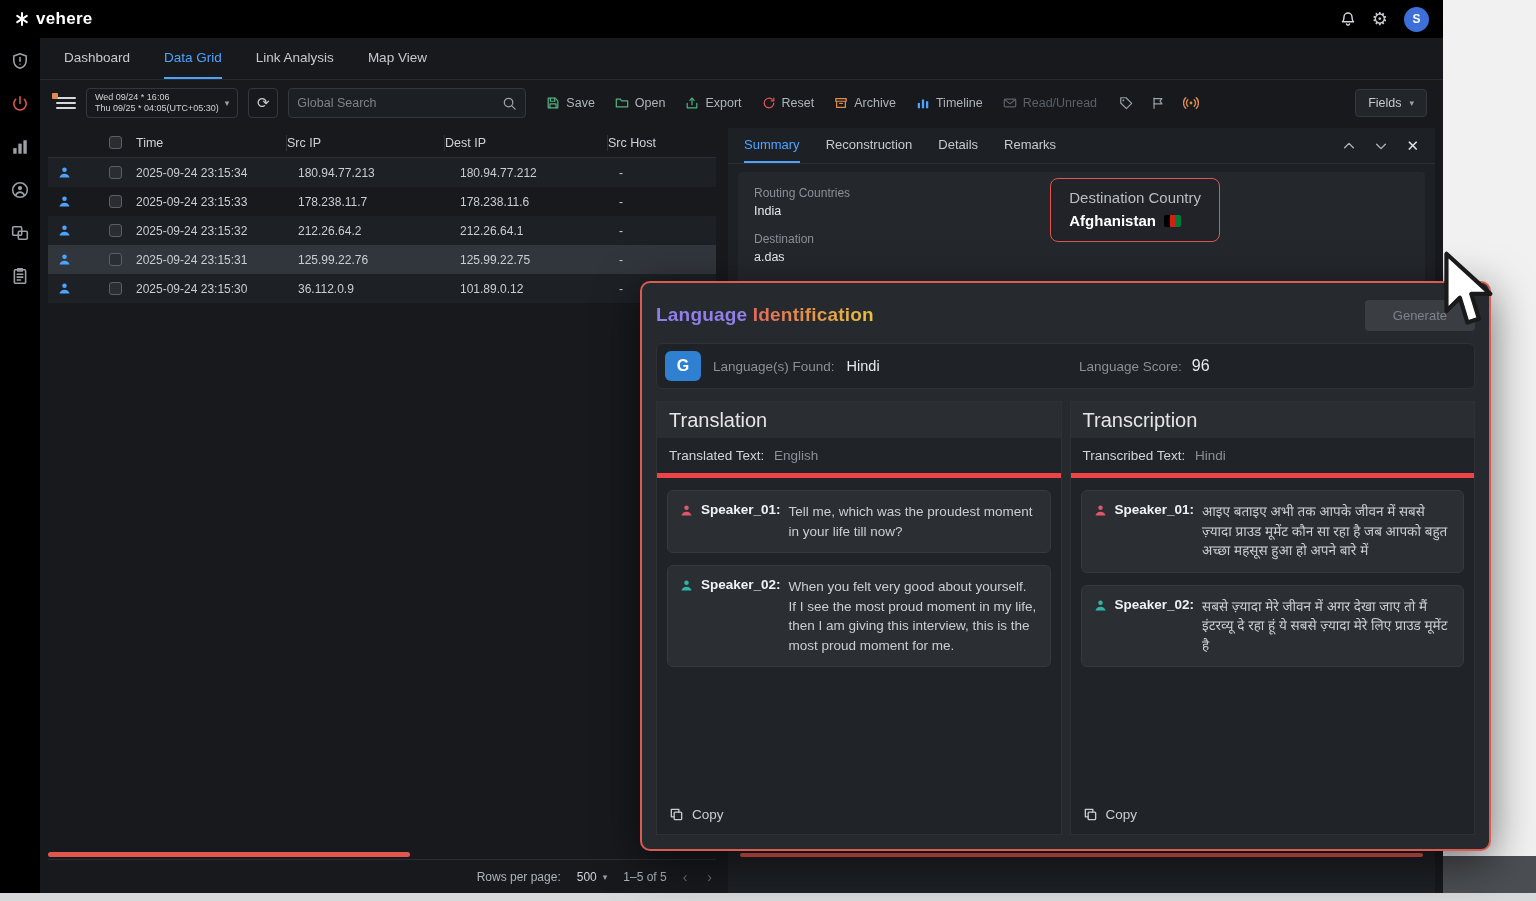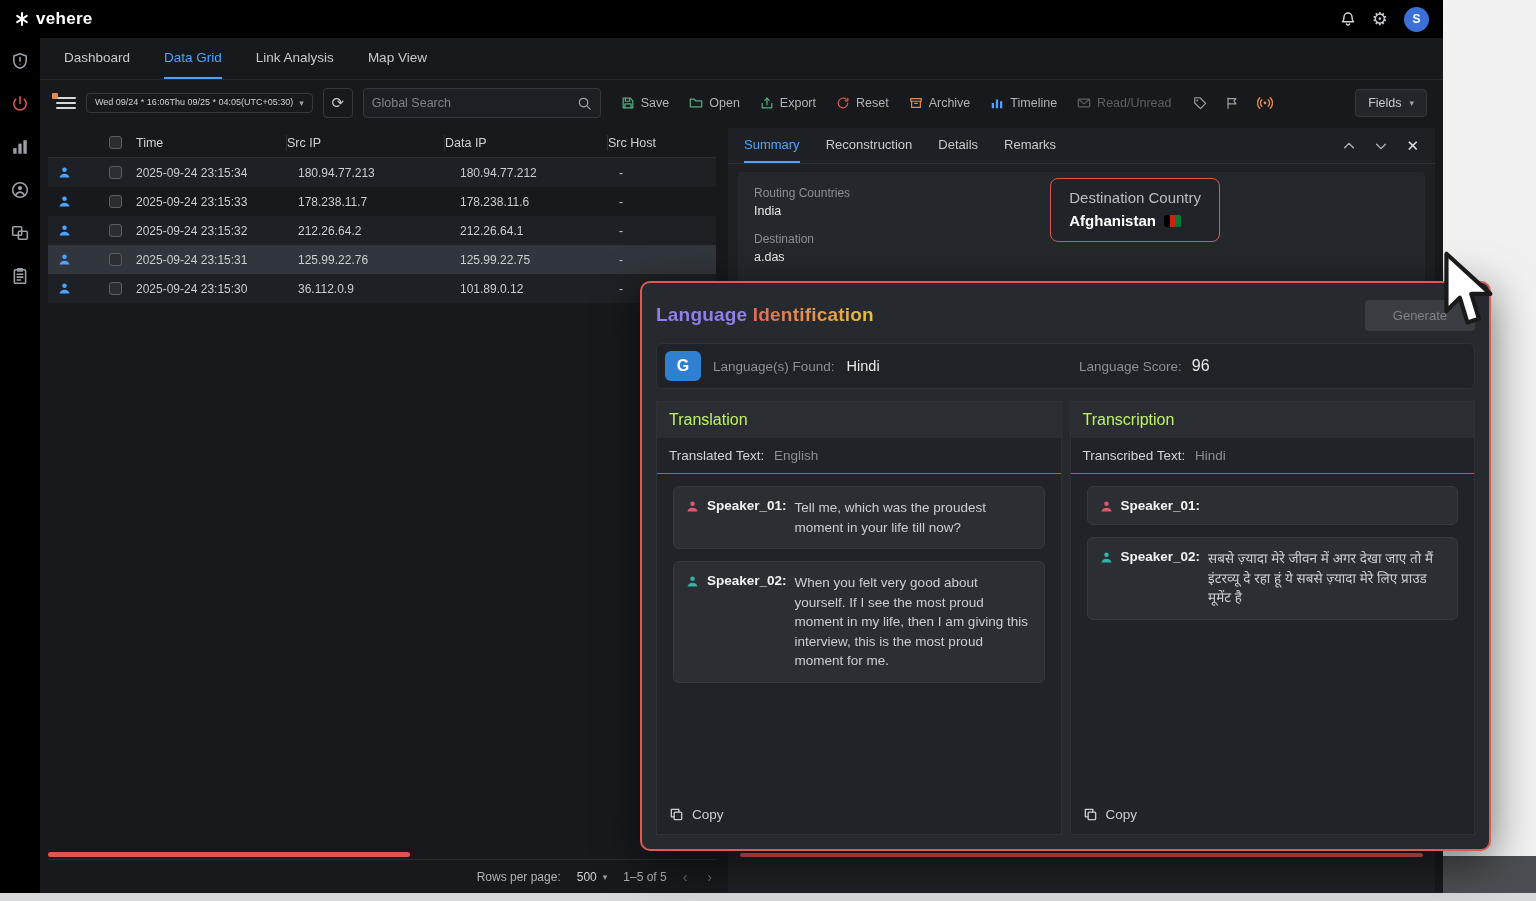--- a/index.html
+++ b/index.html
@@ -31,21 +31,21 @@
 
   .nav { height:42px; flex:0 0 42px; display:flex; align-items:stretch; gap:34px; padding:0 24px; border-bottom:1px solid #26292e; }
   .nav-tab { display:flex; align-items:center; font-size:13.5px; color:#c6cacd; cursor:pointer; border-bottom:2px solid transparent; }
   .nav-tab.active { color:var(--accent-blue,#4da3ff); border-bottom-color:var(--accent-blue,#4da3ff); }
 
   .toolbar { height:46px; flex:0 0 46px; display:flex; align-items:center; padding:0 16px; gap:10px; }
   .burger { position:relative; width:20px; display:flex; flex-direction:column; gap:3px; cursor:pointer; }
   .burger i { display:block; height:2px; background:#d6d9dc; border-radius:1px; }
   .burger .dot { position:absolute; left:-4px; top:-4px; width:6px; height:6px; background:#e08b4f; border-radius:1px; }
   .datebox { display:flex; align-items:center; gap:6px; border:1px solid #34383e; border-radius:4px; padding:3px 8px; cursor:pointer; }
-  .datebox .lines { display:flex; flex-direction:row; line-height:1.25; }
+  .datebox .lines { display:flex; flex-direction:column; line-height:1.25; }
   .datebox .lines span { font-size:9px; color:#cfd3d6; white-space:nowrap; }
   .caret { font-size:9px; color:#9aa0a6; }
   .sq-btn { width:30px; height:30px; border:1px solid #34383e; border-radius:4px; display:flex; align-items:center; justify-content:center; color:#c6cacd; font-size:15px; cursor:pointer; }
   .search { width:238px; height:30px; display:flex; align-items:center; background:#1c1f23; border:1px solid #34383e; border-radius:4px; padding:0 8px; }
   .search input { flex:1; background:transparent; border:none; outline:none; color:#dfe2e6; font-size:12.5px; font-family:inherit; }
   .search input::placeholder { color:#7d838a; }
   .search .sico { color:#9aa0a6; display:flex; cursor:pointer; }
   .actions { display:flex; align-items:center; gap:20px; margin-left:10px; }
   .act { display:flex; align-items:center; gap:6px; font-size:12.5px; color:#aeb4b9; cursor:pointer; white-space:nowrap; }
   .act.disabled { color:#5a6066; cursor:default; }
@@ -110,25 +110,25 @@
   .m-title .t2 { background:linear-gradient(90deg,#e06a5a,#e8c23d); -webkit-background-clip:text; background-clip:text; color:transparent; }
   .generate-btn { margin-left:auto; background:#3a3e43; color:#7d838a; font-size:13px; padding:8px 28px; border:none; border-radius:4px; cursor:default; font-family:inherit; }
   .info-strip { position:relative; flex:0 0 46px; margin-top:8px; background:#1f2226; border:1px solid #2e3238; border-radius:6px; display:flex; align-items:center; padding:0 8px; gap:12px; }
   .tr-icon { width:36px; height:30px; border-radius:6px; background:#2f80d0; color:#fff; font-weight:bold; font-size:16px; display:flex; align-items:center; justify-content:center; }
   .info-lbl { font-size:13.5px; color:#8a9097; }
   .info-val { font-size:14.5px; color:#e8eaec; }
   .score-group { position:absolute; left:422px; display:flex; align-items:center; gap:10px; }
   .score-group .info-val { font-size:16px; }
   .m-cols { flex:1; margin-top:12px; display:flex; gap:8px; min-height:0; }
   .m-col { flex:1; background:#202328; border:1px solid #2e3238; display:flex; flex-direction:column; min-height:0; }
-  .col-head { flex:0 0 36px; background:#2a2e33; display:flex; align-items:center; padding:0 12px; font-size:16px; color:#bef264; }
-  .col-sub { padding:10px 12px; border-bottom:1px solid #ef4444; font-size:13.5px; }
+  .col-head { flex:0 0 36px; background:#2a2e33; display:flex; align-items:center; padding:0 12px; font-size:20px; color:#e5e5e5; }
+  .col-sub { padding:10px 12px; border-bottom:5px solid #ef4444; font-size:13.5px; }
   .col-sub .sl { color:#d0d4d8; }
   .col-sub .sv { color:#8a9097; margin-left:6px; }
-  .sp-card { margin:12px 16px 0; background:#2b2f34; border:1px solid #363a40; border-radius:6px; padding:11px 12px; display:flex; gap:8px; align-items:flex-start; }
+  .sp-card { margin:12px 10px 0; background:#2b2f34; border:1px solid #363a40; border-radius:6px; padding:11px 12px; display:flex; gap:8px; align-items:flex-start; }
   .sp-ico { display:flex; margin-top:2px; }
   .sp-name { font-weight:bold; color:#f0f2f4; font-size:13.5px; white-space:nowrap; }
   .sp-body { display:flex; gap:8px; }
   .sp-text { font-size:13.5px; color:#c9ced3; line-height:1.45; }
   .copy-row { margin-top:auto; padding:10px 12px 12px; display:flex; align-items:center; gap:8px; color:#c9ced3; font-size:13.5px; cursor:pointer; }
   .copy-row .ico { display:flex; color:#c9ced3; }
 </style>
 </head>
 <body>
 
@@ -332,21 +332,21 @@
 
     <div class="content">
 
       <div class="grid-pane">
         <div class="thead">
           <div class="c-icons">
               <span class="chk"></span>
             </div>
           <div class="hc first">Time</div>
           <div class="hc">Src IP</div>
-          <div class="hc">Data IP</div>
+          <div class="hc">Dest IP</div>
           <div class="hc">Src Host</div>
         </div>
         <div>
             <div class="trow odd">
               <div class="c-icons">
                 <span class="p-ico">
                   <svg viewBox="0 0 16 16" width="13" height="13">
                     <circle cx="8" cy="4.5" r="2.8" fill="currentColor"></circle>
                     <path d="M1.8 14c.6-3 3.2-4.6 6.2-4.6s5.6 1.6 6.2 4.6z" fill="currentColor"></path>
                   </svg>
@@ -556,20 +556,21 @@
       <div>
           <div class="sp-card">
             <span class="sp-ico" style="color:#e0566a">
               <svg viewBox="0 0 16 16" width="13" height="13">
                 <circle cx="8" cy="4.5" r="2.8" fill="currentColor"></circle>
                 <path d="M1.8 14c.6-3 3.2-4.6 6.2-4.6s5.6 1.6 6.2 4.6z" fill="currentColor"></path>
               </svg>
             </span>
             <div class="sp-body">
               <span class="sp-name">Speaker_01:</span>
+              <span class="sp-text">आइए बताइए अभी तक आपके जीवन में सबसे ज़्यादा प्राउड मूमेंट कौन सा रहा है जब आपको बहुत अच्छा महसूस हुआ हो अपने बारे में</span>
             </div>
           </div>
           <div class="sp-card">
             <span class="sp-ico" style="color:#2fb5a8">
               <svg viewBox="0 0 16 16" width="13" height="13">
                 <circle cx="8" cy="4.5" r="2.8" fill="currentColor"></circle>
                 <path d="M1.8 14c.6-3 3.2-4.6 6.2-4.6s5.6 1.6 6.2 4.6z" fill="currentColor"></path>
               </svg>
             </span>
             <div class="sp-body">

